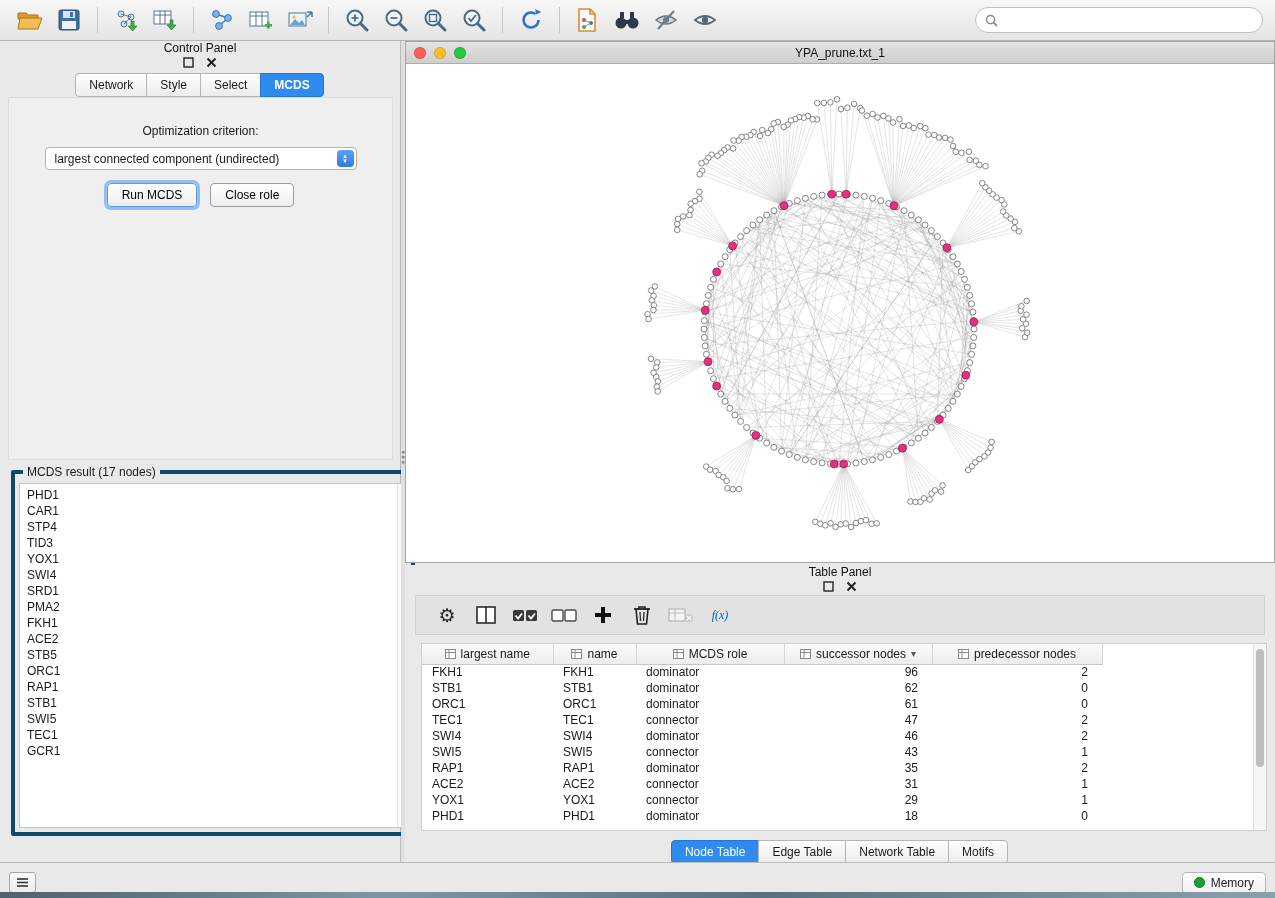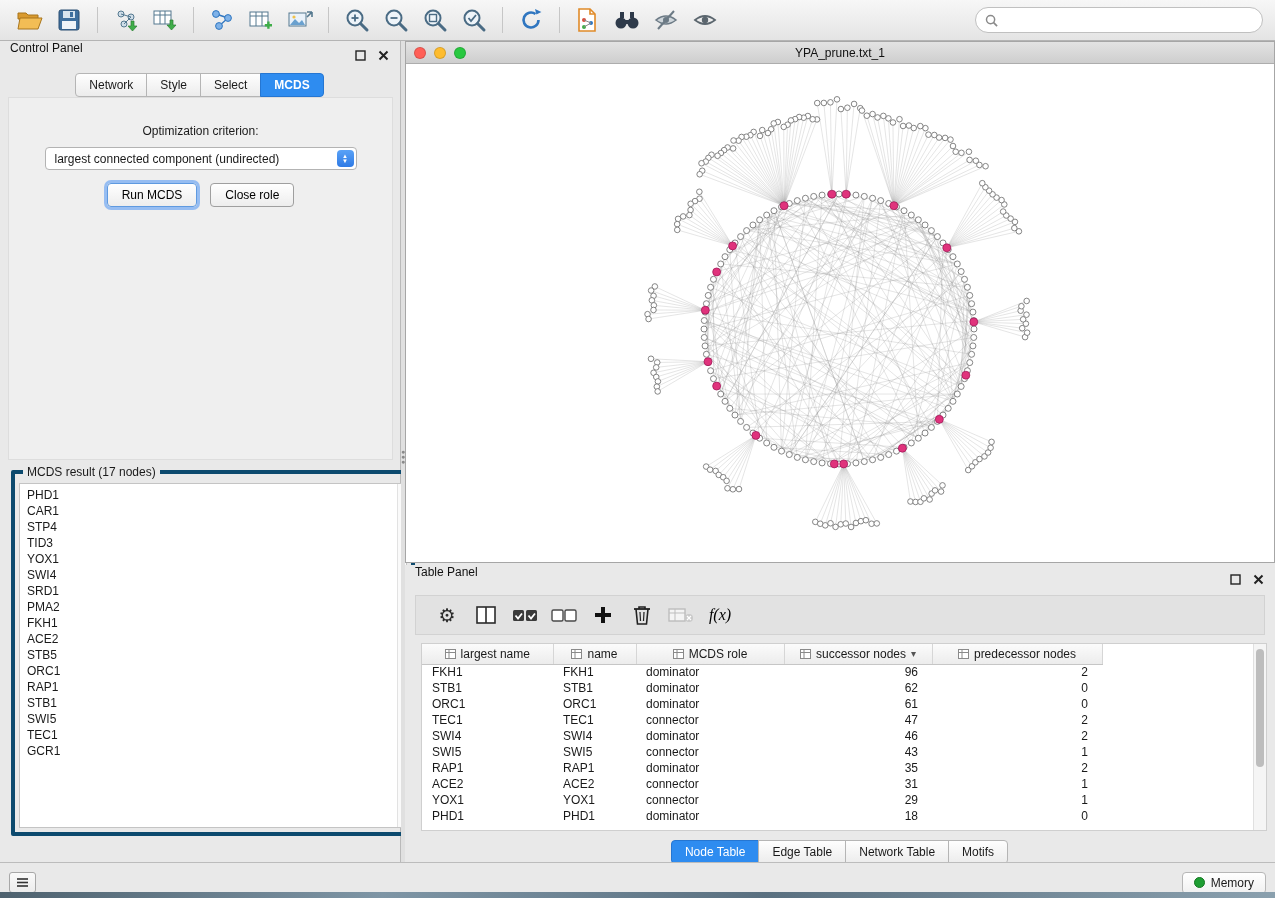--- a/index.html
+++ b/index.html
@@ -12,21 +12,21 @@
     background:linear-gradient(#f7f7f7,#e4e4e4);border-bottom:1px solid #b4b4b4;
     display:flex;align-items:center;padding:0 12px;gap:3px;}
   .tbtn{width:36px;height:30px;display:flex;align-items:center;justify-content:center;border-radius:4px;cursor:default;}
   .tsep{width:1px;height:26px;background:#c6c6c6;margin:0 7px;}
   .toolbar-search{margin-left:auto;width:288px;height:26px;background:#fff;border:1px solid #c0c0c0;
     border-radius:13px;display:flex;align-items:center;padding:0 9px;gap:6px;}
   .toolbar-search input{border:none;outline:none;flex:1;font:inherit;background:transparent;}
 
   
   .control-panel{position:absolute;left:0;top:41px;width:401px;height:821px;background:#e9e9e9;border-right:1px solid #b9b9b9;}
-  .panel-header{height:28px;display:flex;padding:0 10px;}
+  .panel-header{height:28px;display:flex;align-items:center;padding:0 10px;flex-direction:column;}
   .panel-title{flex:1;color:#111;}
   .panel-icons{display:flex;gap:10px;align-items:center;}
   .wicon{width:13px;height:13px;display:flex;align-items:center;justify-content:center;color:#222;font-size:12px;line-height:1;}
   .cp-content{position:absolute;left:8px;top:56px;width:385px;height:363px;background:#efefef;border:1px solid #ddd;}
   .cp-tabs{position:absolute;left:0;top:32px;width:100%;display:flex;justify-content:center;z-index:2;}
   .cp-tab{padding:4px 13px;border:1px solid #b5b5b5;background:linear-gradient(#fefefe,#ececec);margin-left:-1px;cursor:default;}
   .cp-tab:first-child{border-radius:4px 0 0 4px;}
   .cp-tab:last-child{border-radius:0 4px 4px 0;}
   .cp-tab.active{background:#2e8cf0;color:#fff;border-color:#2576d2;font-weight:bold;}
   .opt-label{text-align:center;margin-top:26px;}
@@ -54,21 +54,21 @@
   .traffic{display:flex;gap:8px;z-index:2;}
   .light{width:12px;height:12px;border-radius:50%;border:1px solid rgba(0,0,0,.15);}
   .nw-title{position:absolute;left:0;right:0;text-align:center;color:#111;}
   .nw-canvas{position:relative;width:868px;height:498px;background:#fff;overflow:hidden;}
 
   
   .table-panel{position:absolute;left:405px;top:565px;width:870px;height:297px;background:#e9e9e9;}
   .tp-toolbar{margin:2px 10px 0 10px;height:40px;background:#e2e2e2;border:1px solid #d2d2d2;display:flex;align-items:center;gap:9px;padding:0 16px;}
   .tpbtn{width:30px;height:28px;display:flex;align-items:center;justify-content:center;}
   .gear-glyph{font-size:19px;color:#2b2b2b;}
-  .fx{font-family:"Liberation Serif",serif;font-style:italic;font-size:16px;color:#000000;}
+  .fx{font-family:"Liberation Serif",serif;font-style:italic;font-size:12px;color:#0369a1;}
   .tp-table-wrap{position:relative;margin:8px 10px 0 16px;width:846px;height:188px;background:#fff;border:1px solid #cfcfcf;overflow:hidden;}
   table.node-table{border-collapse:collapse;table-layout:fixed;width:680px;}
   .node-table th{background:linear-gradient(#fbfbfb,#ececec);border-right:1px solid #d6d6d6;border-bottom:1px solid #c6c6c6;
     font-weight:normal;height:20px;text-align:left;padding:0 5px;white-space:nowrap;overflow:hidden;}
   .node-table th .th-inner{display:flex;align-items:center;gap:5px;justify-content:center;}
   .node-table td{height:16px;padding:0 10px;white-space:nowrap;overflow:hidden;}
   .node-table td.num{text-align:right;padding-right:14px;}
   .sortchev{color:#555;font-size:10px;}
   .tp-vscroll{position:absolute;right:0;top:0;width:13px;height:100%;background:#f5f5f5;border-left:1px solid #e0e0e0;}
   .tp-vscroll .thumb{position:absolute;left:2px;top:5px;width:8px;height:118px;background:#bdbdbd;border-radius:4px;}

